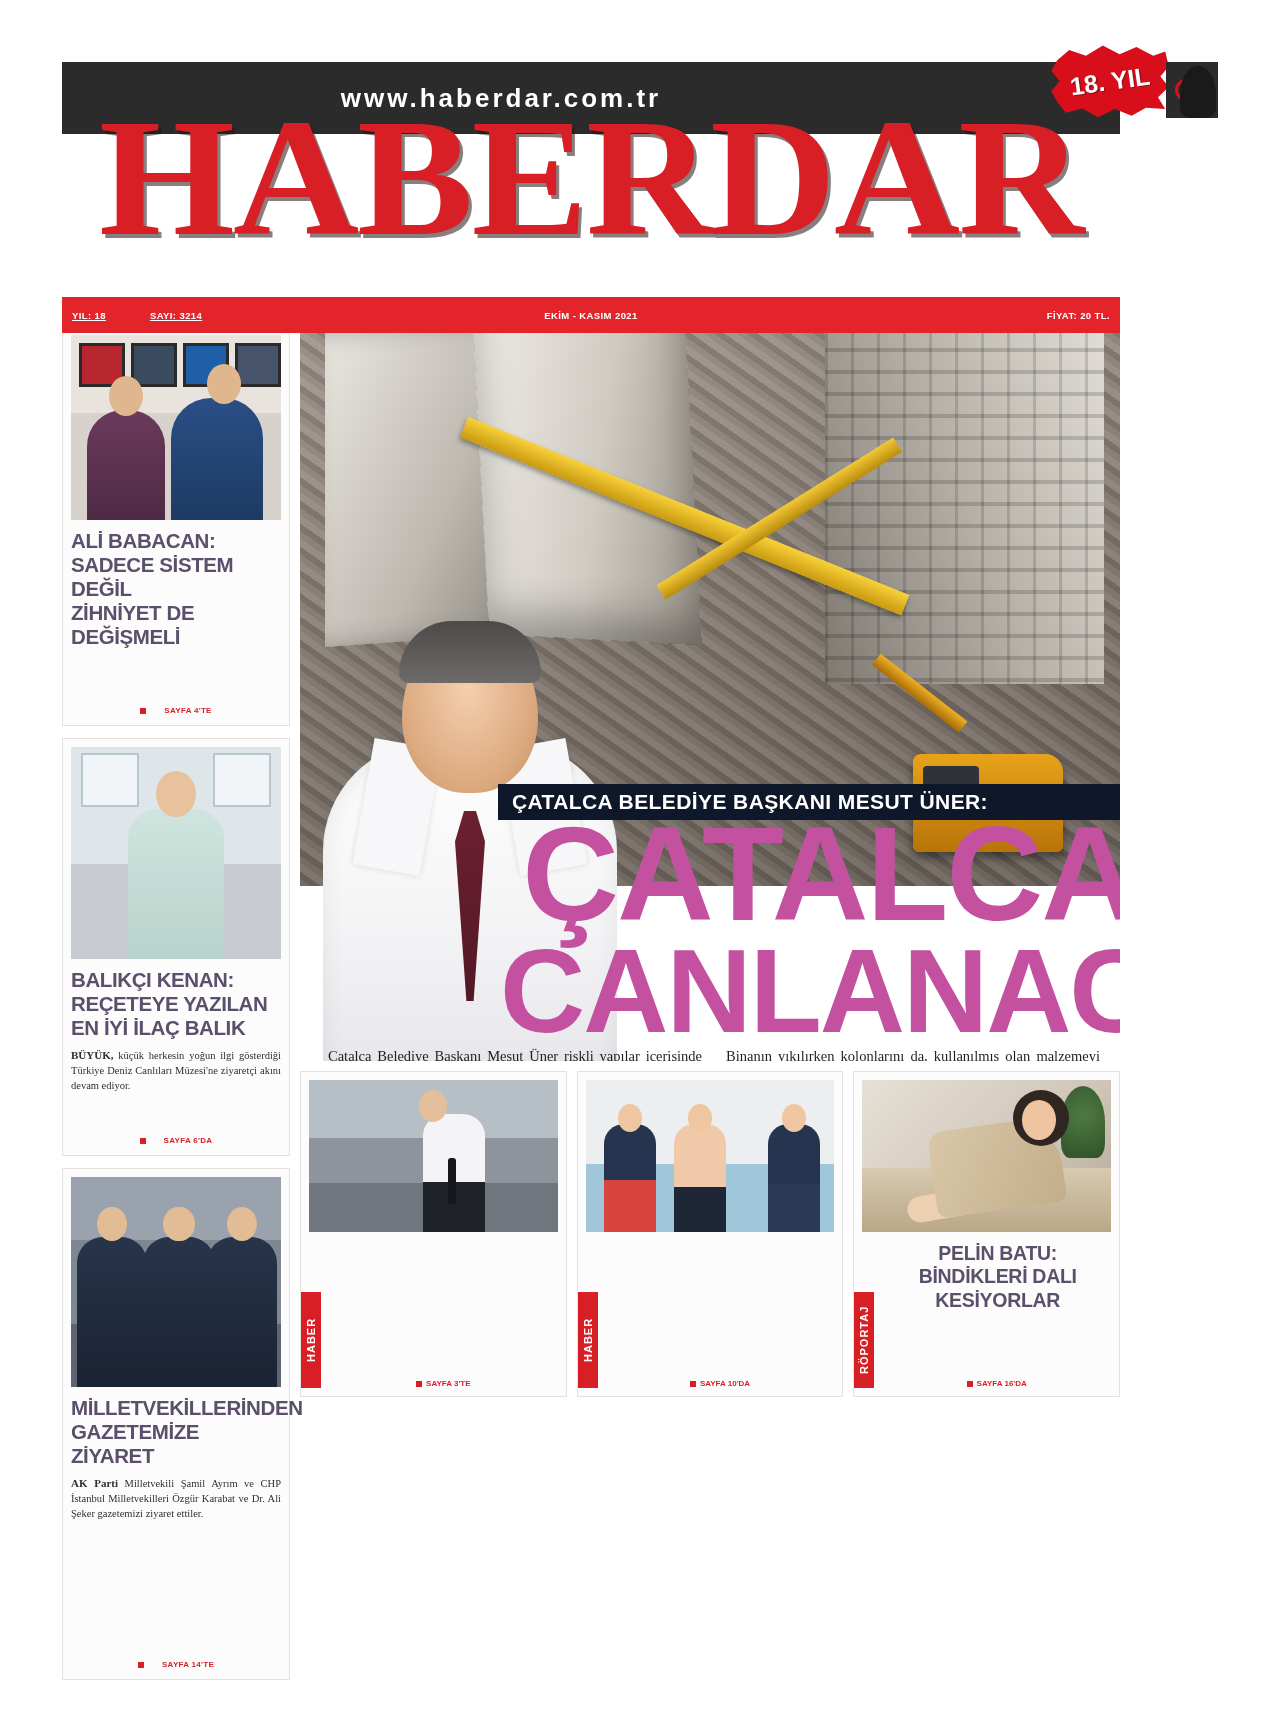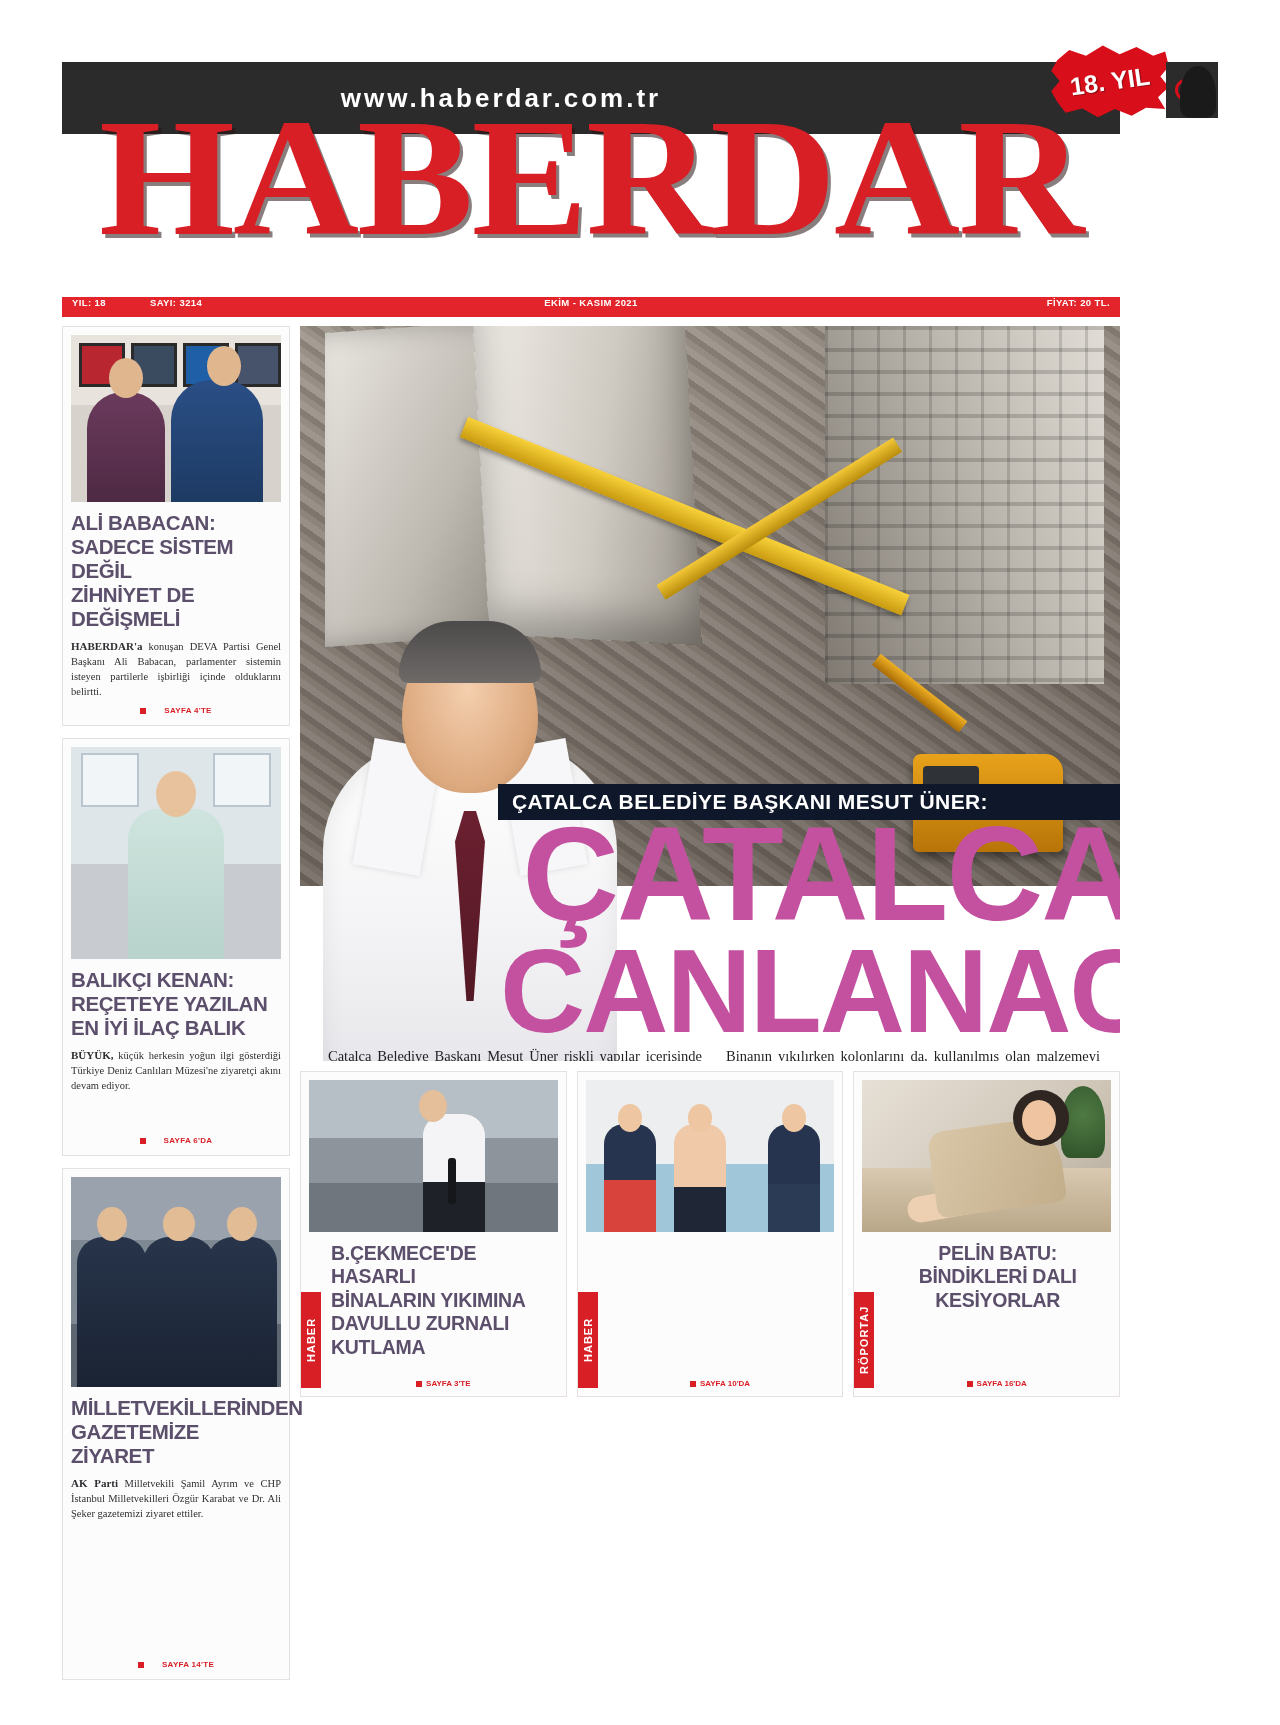--- a/index.html
+++ b/index.html
@@ -101,28 +101,29 @@
     letter-spacing: -2px;
     line-height: 1;
     text-shadow: 3px 4px 0 rgba(40,20,20,.55);
     white-space: nowrap;
     transform: scaleX(1.04);
   }
 
   .info-bar {
     position: absolute;
     left: 62px; top: 297px;
-    width: 1058px; height: 20px;
+    width: 1058px; height: 36px;
     background: #e3242b;
-    display: flex; 
+    display: flex; align-items: center;
     z-index: 2;
     color: #ffffff;
     font-size: 9.5px;
     font-weight: bold;
     letter-spacing: .4px;
+    text-decoration: underline;
   }
   .info-yil  { margin-left: 10px; }
   .info-sayi { margin-left: 44px; }
   .info-date { position: absolute; left: 50%; transform: translateX(-50%); }
   .info-price{ position: absolute; right: 10px; }
 
   
   .content {
     position: absolute;
     left: 62px; top: 326px;
@@ -588,24 +589,20 @@
               <div class="frame f2"></div>
             <div class="frame f3"></div>
               <div class="frame f4"></div>
             <div class="p1"></div>
               <div class="p2"></div>
             <div class="h1"></div>
               <div class="h2"></div>
           </div>
         </div>
         <div class="side-title">ALİ BABACAN:<br>SADECE SİSTEM DEĞİL<br>ZİHNİYET DE DEĞİŞMELİ</div>
-        <div class="side-body">
-          <b>HABERDAR'a</b>
-          <span>konuşan DEVA Partisi Genel Başkanı Ali Babacan, parlamenter sistemin isteyen partilerle işbirliği içinde olduklarını belirtti.</span>
-        </div>
         <div class="side-ref">
           <i class="ref-sq"></i>
           <span>SAYFA 4'TE</span>
         </div>
       </div>
 
       <div class="side-card c2">
         <div class="side-photo">
           <div class="ph-fisherman">
             <div class="poster pl"></div>
@@ -695,21 +692,20 @@
 
         <div class="trio-card left">
           <div class="trio-photo">
             <div class="ph-demolition">
               <div class="speaker"></div>
                 <div class="spk-head"></div>
                 <div class="mic"></div>
             </div>
           </div>
           <div class="trio-tag">HABER</div>
-          <div class="trio-title">B.ÇEKMECE'DE HASARLI<br>BİNALARIN YIKIMINA<br>DAVULLU ZURNALI KUTLAMA</div>
           <div class="trio-ref">
             <i class="ref-sq"></i>
             <span>SAYFA 3'TE</span>
           </div>
         </div>
 
         <div class="trio-card mid">
           <div class="trio-photo">
             <div class="ph-pool">
               <div class="kid k1"></div>

